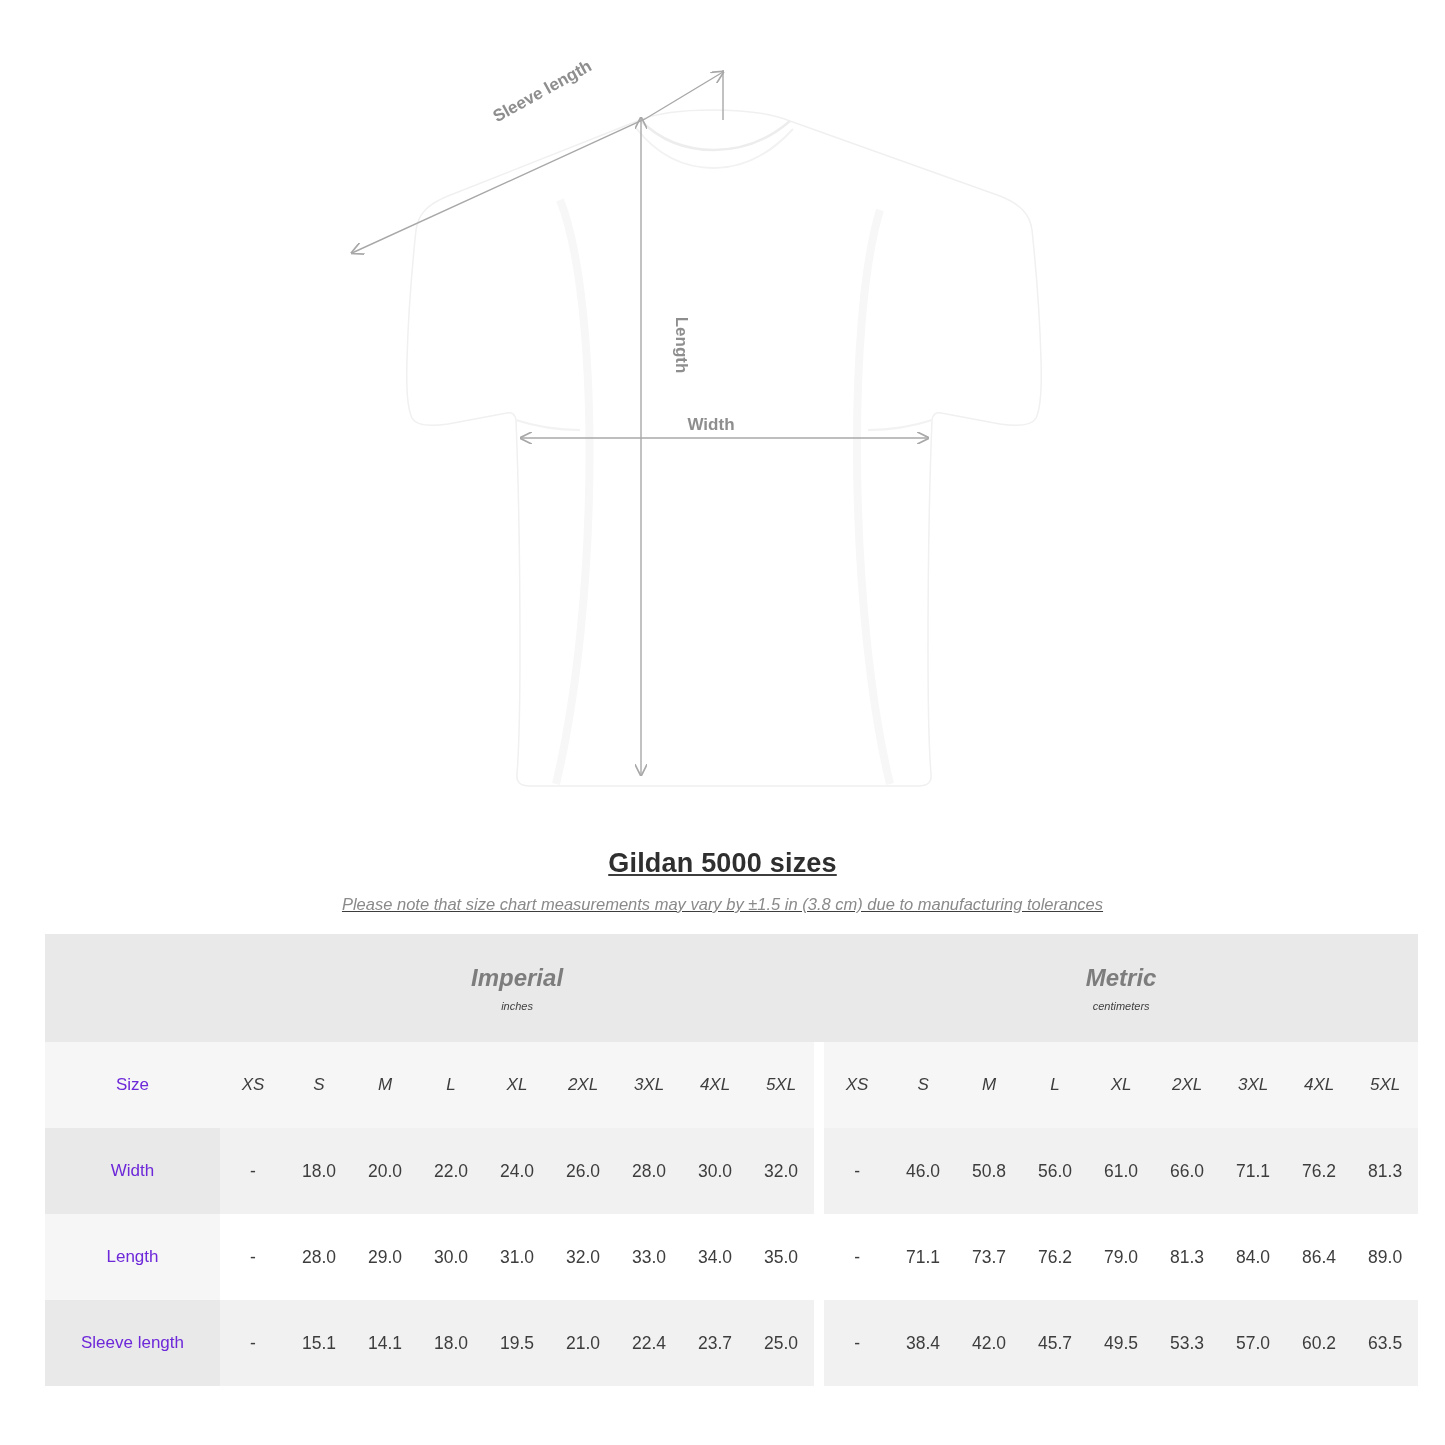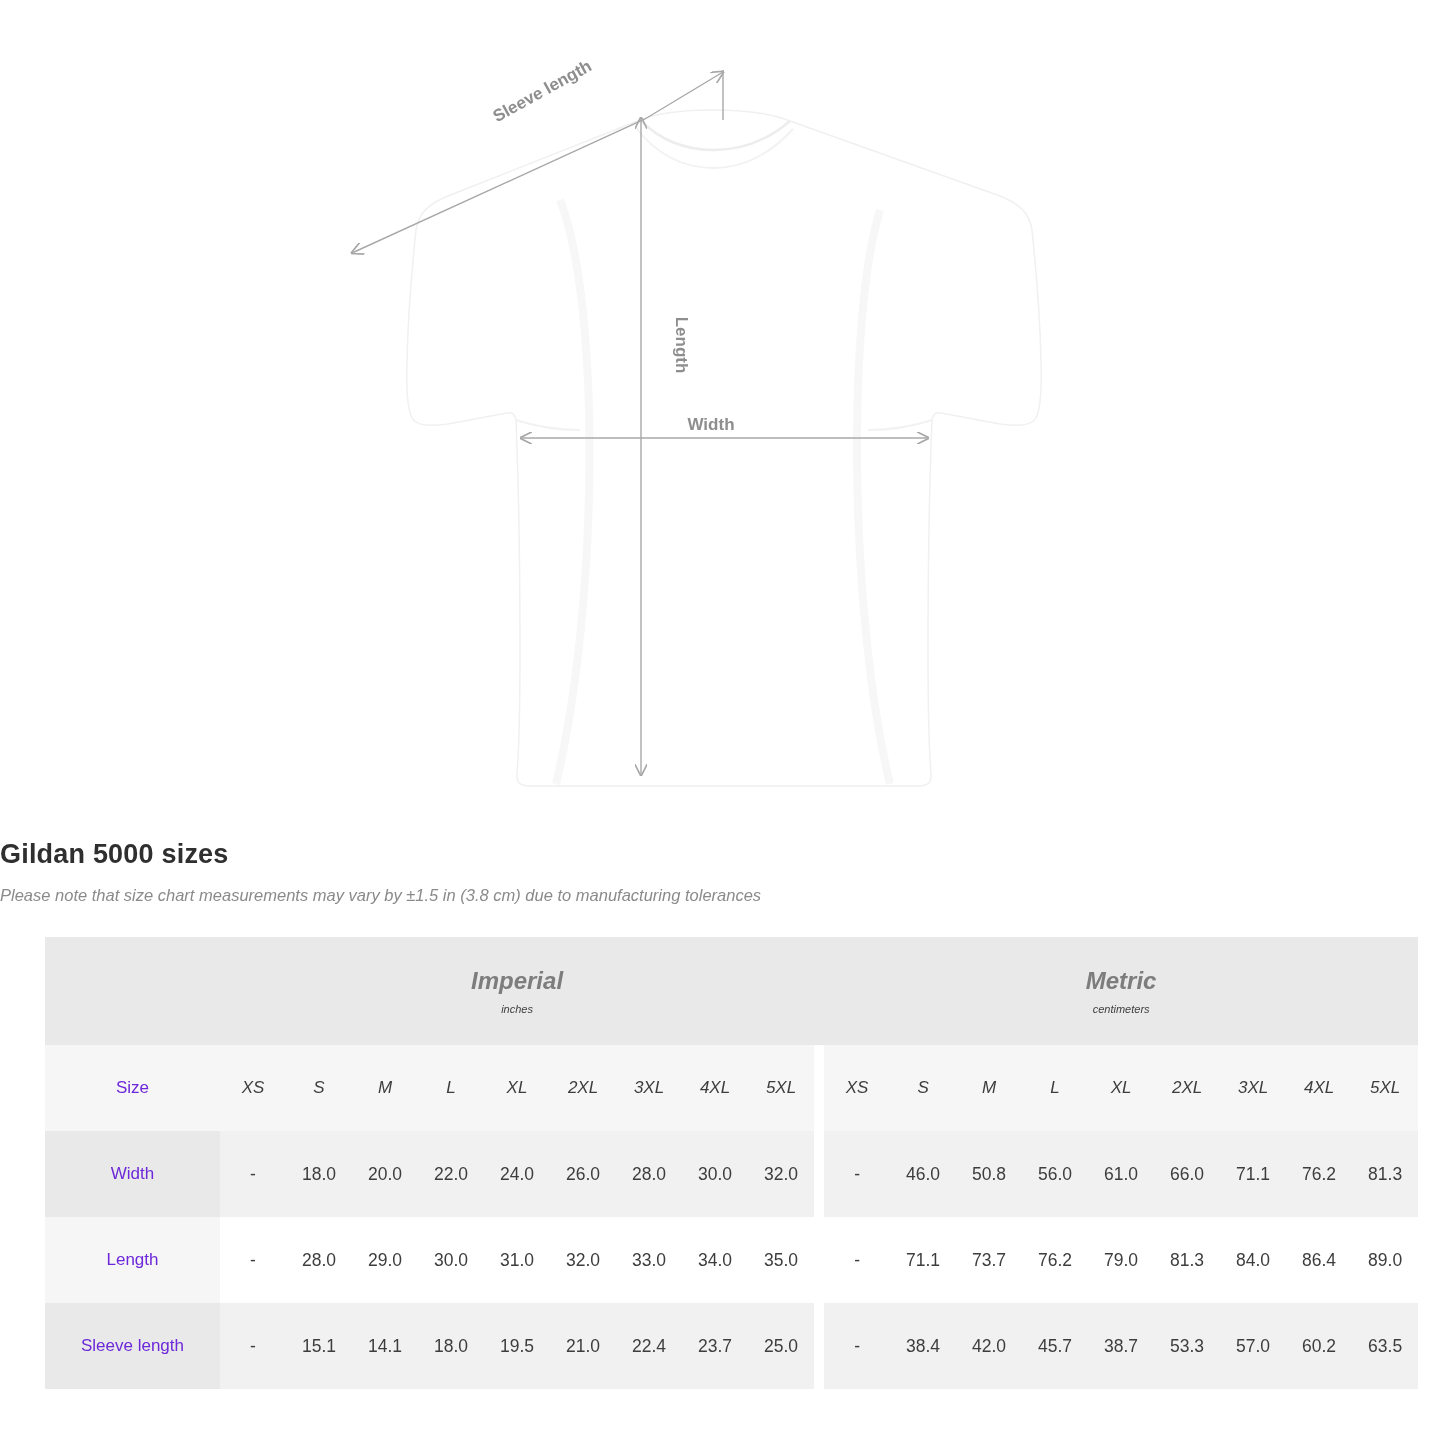--- a/index.html
+++ b/index.html
@@ -27,39 +27,40 @@
     height: 830px;
   }
   .shirt-svg {
     position: absolute;
     left: 0;
     top: 0;
   }
 
   
   .title-block {
-    text-align: left;
-    margin-top: 9px;
+    text-align: center;
+    margin-top: 18px;
+    text-decoration: underline;
   }
   .chart-title {
     font-size: 27px;
     font-weight: bold;
     color: #2f2f2f;
     letter-spacing: 0.2px;
   }
   .chart-note {
     font-size: 16.5px;
     font-style: italic;
     color: #8a8a8a;
     margin-top: 16px;
   }
 
   
   .table-wrap {
-    margin-top: 32px;
+    margin-top: 20px;
     padding: 0 45px;
     box-sizing: border-box;
     width: 1189px;
   }
   table.size-table {
     border-collapse: collapse;
     width: 1355px;
     table-layout: fixed;
   }
   table.size-table td,
@@ -298,21 +299,21 @@
         <td class="cell cell-alt">19.5</td>
         <td class="cell cell-alt">21.0</td>
         <td class="cell cell-alt">22.4</td>
         <td class="cell cell-alt">23.7</td>
         <td class="cell cell-alt">25.0</td>
         <td class="col-sep"></td>
         <td class="cell cell-alt">-</td>
         <td class="cell cell-alt">38.4</td>
         <td class="cell cell-alt">42.0</td>
         <td class="cell cell-alt">45.7</td>
-        <td class="cell cell-alt">38.7</td>
+        <td class="cell cell-alt">49.5</td>
         <td class="cell cell-alt">53.3</td>
         <td class="cell cell-alt">57.0</td>
         <td class="cell cell-alt">60.2</td>
         <td class="cell cell-alt">63.5</td>
       </tr>
     </tbody>
       </table>
   </div>
 
 </div>

